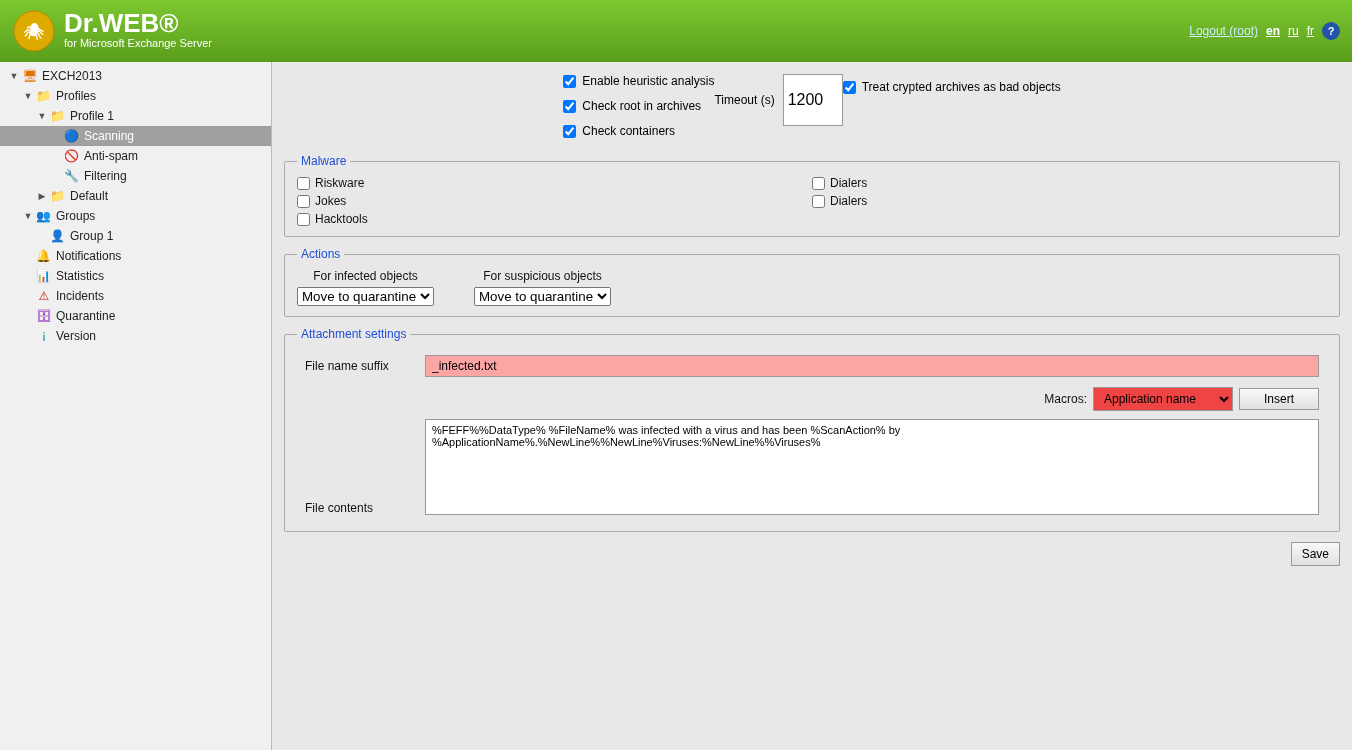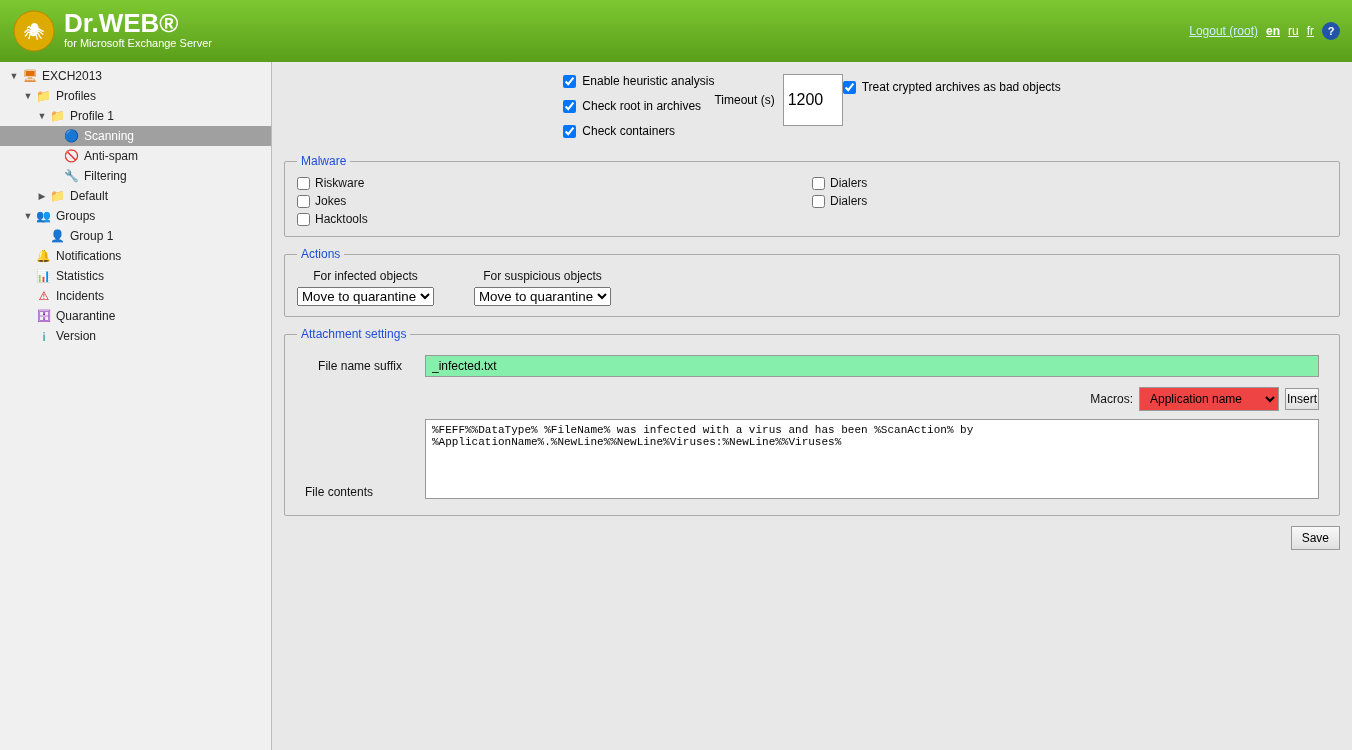--- a/index.html
+++ b/index.html
@@ -216,28 +216,27 @@
     .field-row {
       display: flex;
       align-items: center;
       gap: 10px;
       margin-bottom: 10px;
     }
     .field-label {
       font-size: 12px;
       color: #111;
       min-width: 110px;
-      text-align: center;
     }
     .field-input {
       flex: 1;
       border: 1px solid #999;
       padding: 3px 6px;
       font-size: 12px;
-      background: #86efac;
+      background: #fca5a5;
     }
     .macros-row {
       display: flex;
       align-items: center;
       justify-content: flex-end;
       gap: 6px;
       margin-bottom: 8px;
     }
     .macros-label {
       font-size: 12px;
@@ -246,45 +245,45 @@
     .macros-select {
       font-size: 12px;
       border: 1px solid #999;
       background: #ef4444;
       padding: 3px 6px;
       min-width: 140px;
       cursor: pointer;
     }
     .insert-btn {
       font-size: 12px;
-      padding: 3px 1px;
+      padding: 3px 24px;
       background: linear-gradient(to bottom, #f8f8f8, #e0e0e0);
       border: 1px solid #999;
       cursor: pointer;
     }
     .file-contents-row {
       display: flex;
       align-items: flex-end;
       gap: 10px;
     }
     .file-contents-label {
       font-size: 12px;
       color: #111;
       min-width: 110px;
       padding-top: 4px;
     }
     .file-contents-textarea {
       flex: 1;
-      height: 80px;
+      height: 96px;
       border: 1px solid #999;
       padding: 4px 6px;
       font-size: 11px;
       background: white;
       resize: none;
-      font-family: Liberation Mono, monospace;
+      font-family: Liberation Sans, sans-serif;
     }
 
     
     #save-row {
       display: flex;
       justify-content: flex-end;
       margin-top: 8px;
     }
     #save-btn {
       font-size: 12px;

